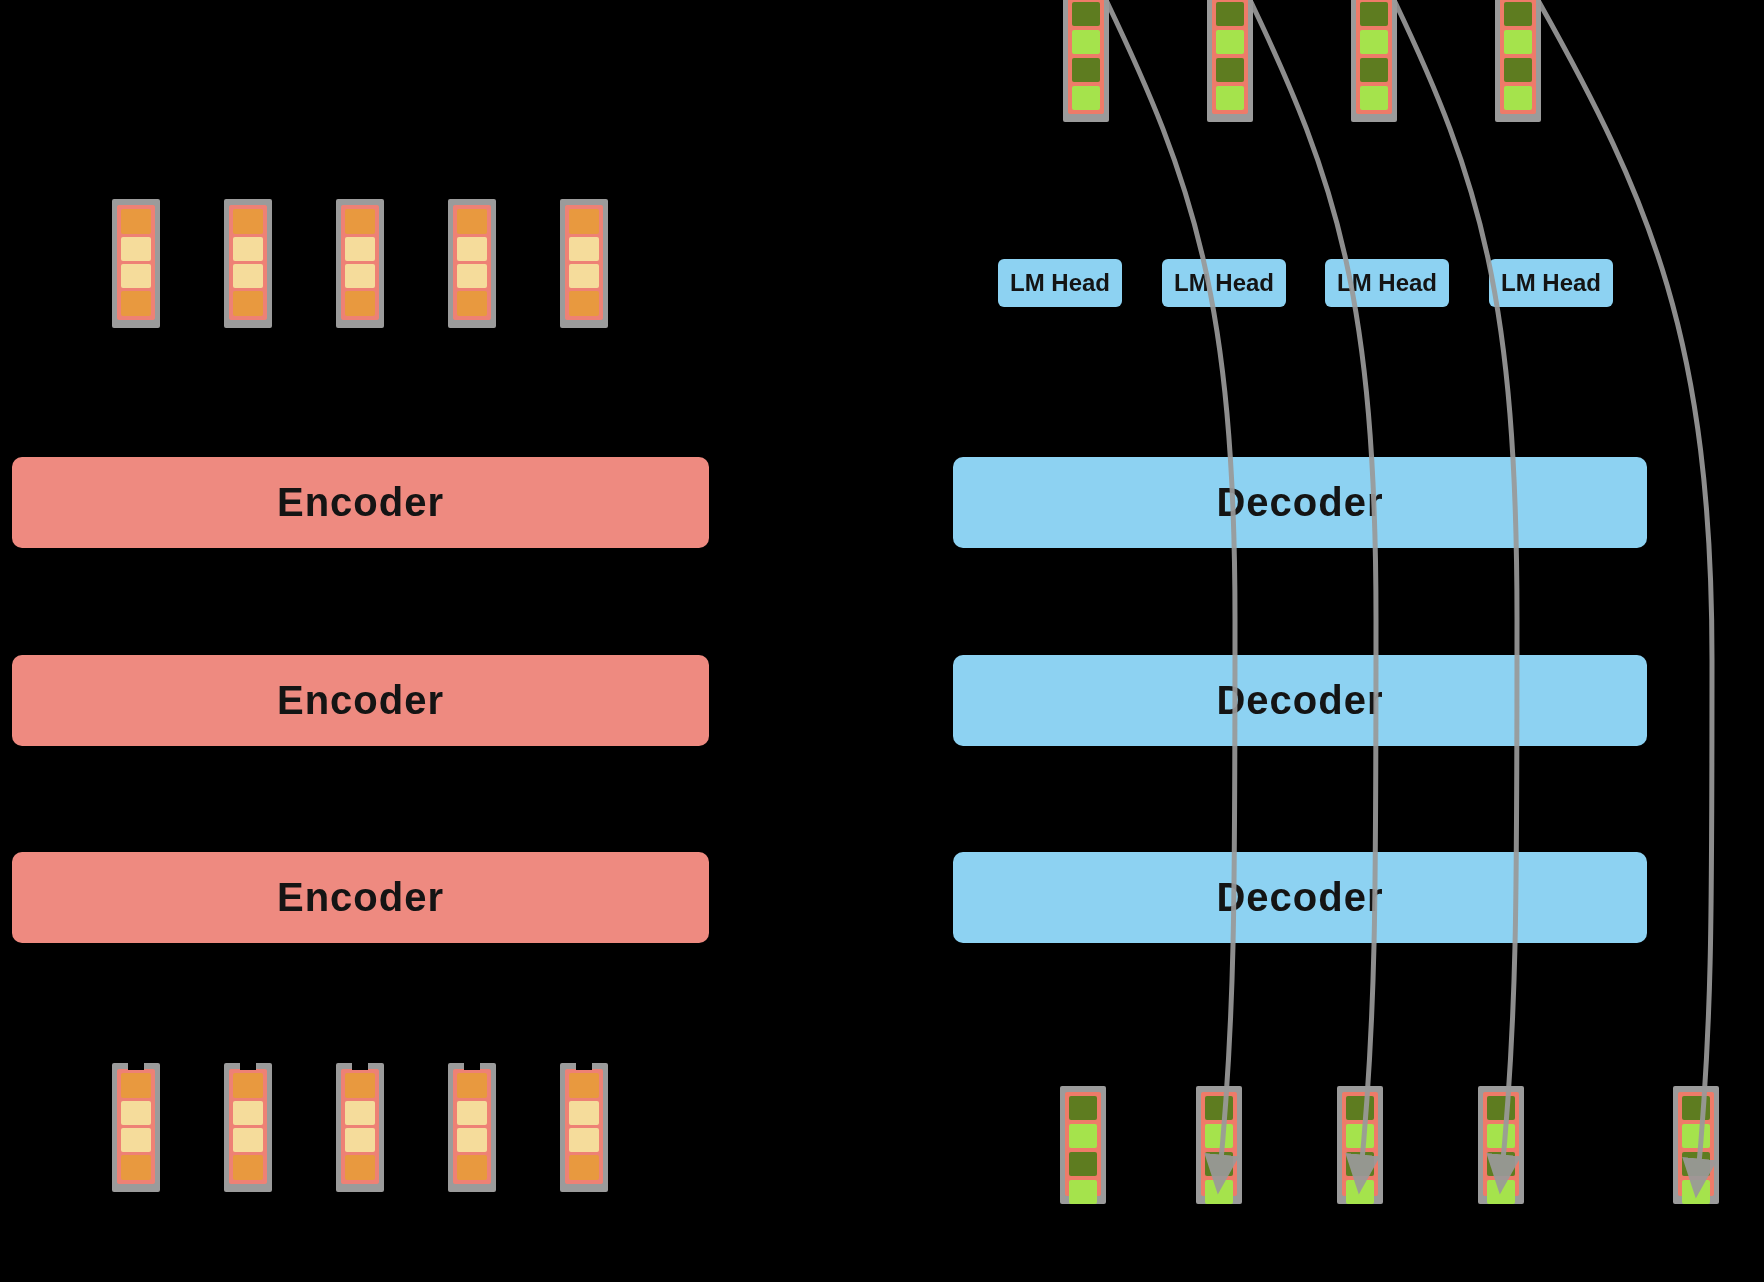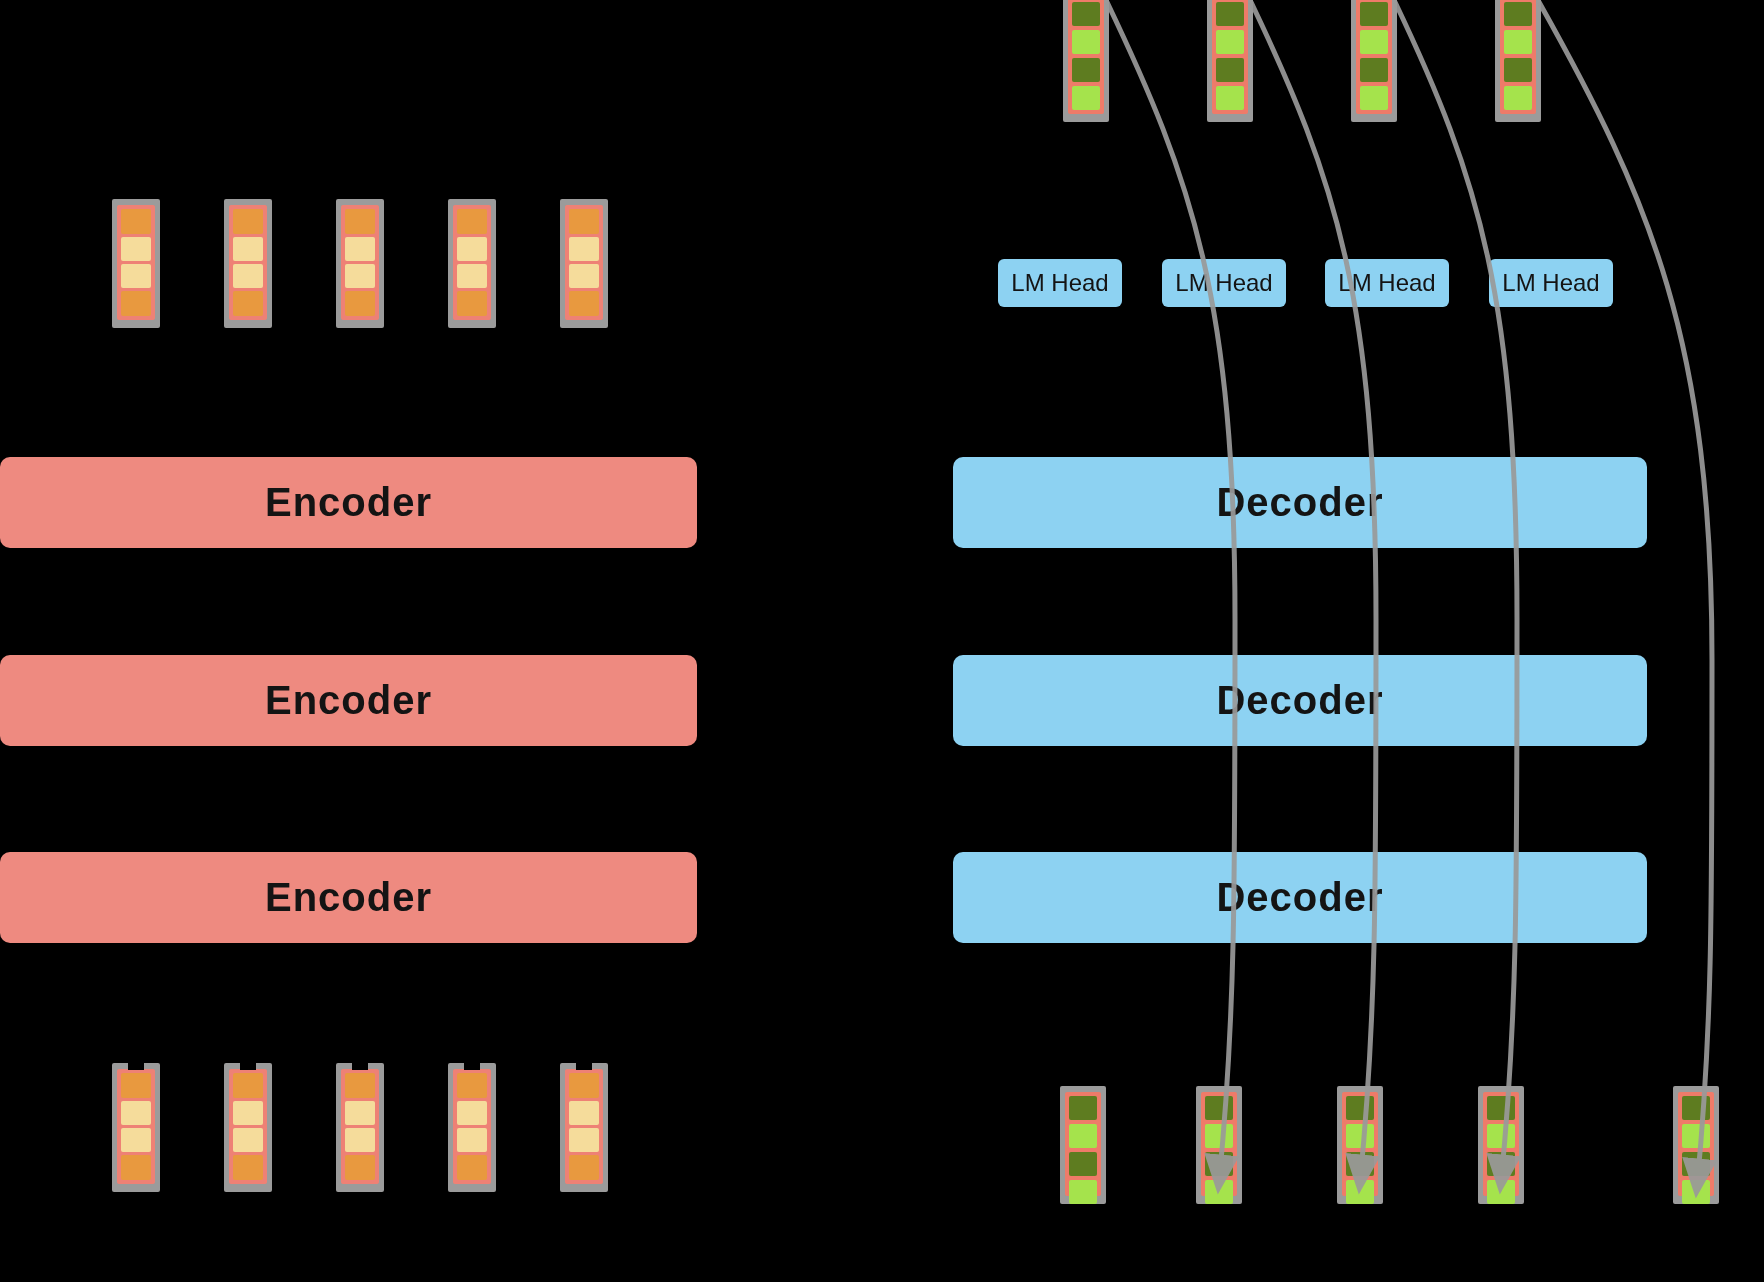--- a/index.html
+++ b/index.html
@@ -4,28 +4,28 @@
 <style>
   html,body{margin:0;padding:0;background:#000;}
   body{width:1764px;height:1282px;position:relative;overflow:hidden;
        font-family:"Liberation Sans", sans-serif;}
   *{box-sizing:border-box;}
 
   
   .bar{position:absolute;display:flex;align-items:center;justify-content:center;
        border-radius:10px;}
   .bar .bar-label{font-weight:bold;font-size:40px;color:#141414;letter-spacing:1px;}
-  .encoder{left:0;width:697px;height:91px;background:#ee8a80;}
+  .encoder{left:12px;width:697px;height:91px;background:#ee8a80;}
   .decoder{left:953px;width:694px;height:91px;background:#8dd2f2;}
   .enc1,.dec1{top:457px;} .enc2,.dec2{top:655px;} .enc3,.dec3{top:852px;}
 
   
   .lmhead{position:absolute;top:259px;width:124px;height:48px;background:#8dd2f2;
           border-radius:6px;display:flex;align-items:center;justify-content:center;}
-  .lmhead span{font-weight:normal;font-size:24px;color:#141414;}
+  .lmhead span{font-weight:bold;font-size:24px;color:#141414;}
   .lm1{left:998px;} .lm2{left:1162px;} .lm3{left:1325px;} .lm4{left:1489px;}
 
   
   .tokcol{position:absolute;background:#9b9b9b;padding:6px 5px 8px 5px;border-radius:2px;}
   .tok-inner{display:flex;flex-direction:column;gap:3px;padding:4px;border-radius:2px;height:100%;}
   .tok-inner.warm{background:#ee8175;}
   .tok-inner.hot{background:#ee7b69;}
   .cell{width:100%;border-radius:2px;flex:0 0 auto;}
   .cell.orange{background:#e8993f;height:25px;}
   .cell.cream{background:#f5dc9b;height:24px;}

